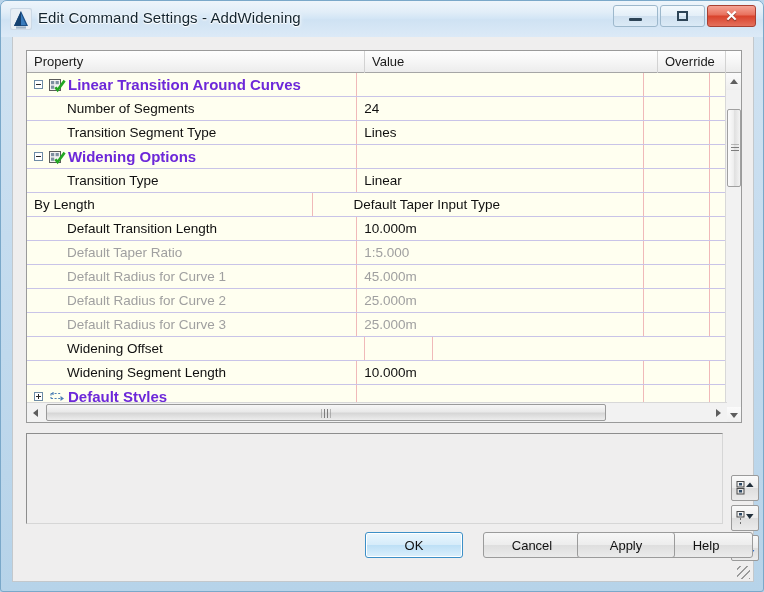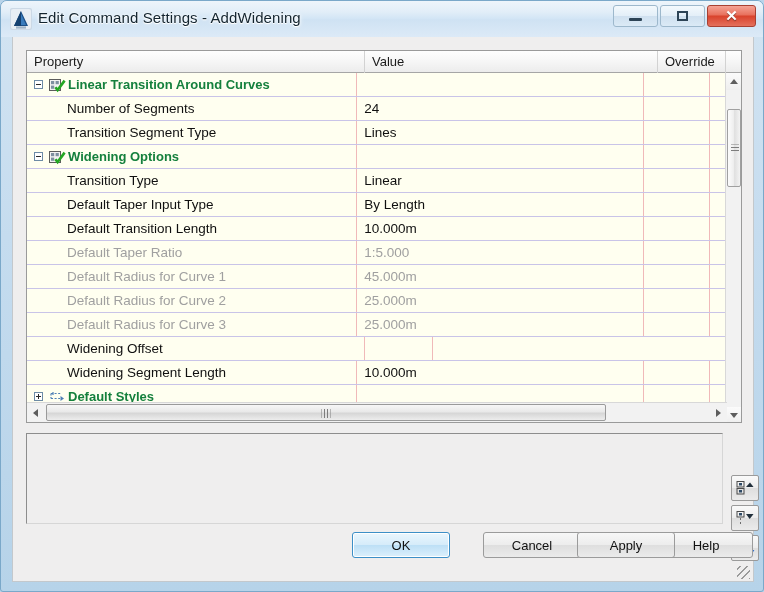--- a/index.html
+++ b/index.html
@@ -157,23 +157,23 @@
     left: 1px; top: 3px; width: 5px; height: 1px;
     background: #2a2a2a;
   }
   .expander.plus::after {
     content: ""; position: absolute;
     left: 3px; top: 1px; width: 1px; height: 5px;
     background: #2a2a2a;
   }
   .grp-icon { width: 17px; height: 15px; flex: none; margin-right: 2px; }
   .grp-label {
-    font-size: 13px;
+    font-size: 15px;
     font-weight: bold;
-    color: #15803d;
+    color: #6d28d9;
   }
   .leaf-label { padding-left: 18px; font-size: 13.5px; }
 
   
   .vscroll {
     position: absolute;
     right: 0; top: 22px;
     width: 16px; height: 351px;
     background: #f2f2f2;
     border-left: 1px solid #d8d8d8;
@@ -301,21 +301,21 @@
     color: #111111;
     display: flex; align-items: center; justify-content: center;
     cursor: pointer;
     font-family: "Liberation Sans", sans-serif;
   }
   .btn.default {
     border: 1px solid #3c8fc7;
     background: linear-gradient(to bottom, #eaf6fd 0%, #d6ecfa 48%, #bcdff6 50%, #dcf0fc 100%);
     box-shadow: inset 0 0 0 1px #ffffff;
   }
-  .btn.ok     { left: 339px; }
+  .btn.ok     { left: 352px; }
   .btn.cancel { left: 458px; margin-left: 12px; }
   .btn.apply  { left: 564px; }
   .btn.help   { left: 646px; width: 94px; }
 
   .resize-grip {
     position: absolute;
     right: 3px; bottom: 2px;
     width: 13px; height: 13px;
     background:
       repeating-linear-gradient(135deg,
@@ -427,24 +427,24 @@
           </div>
           <div class="row">
             <div class="cell c1">
               <span class="leaf-label" style="margin-left: 22px;">Transition Type</span>
             </div>
             <div class="cell c2">Linear</div>
             <div class="cell c3"></div>
             <div class="cell c4"></div>
           </div>
           <div class="row">
+            <div class="cell c2">By Length</div>
             <div class="cell c1">
               <span class="leaf-label" style="margin-left: 22px;">Default Taper Input Type</span>
             </div>
-            <div class="cell c2">By Length</div>
             <div class="cell c3"></div>
             <div class="cell c4"></div>
           </div>
           <div class="row">
             <div class="cell c1">
               <span class="leaf-label" style="margin-left: 22px;">Default Transition Length</span>
             </div>
             <div class="cell c2">10.000m</div>
             <div class="cell c3"></div>
             <div class="cell c4"></div>

